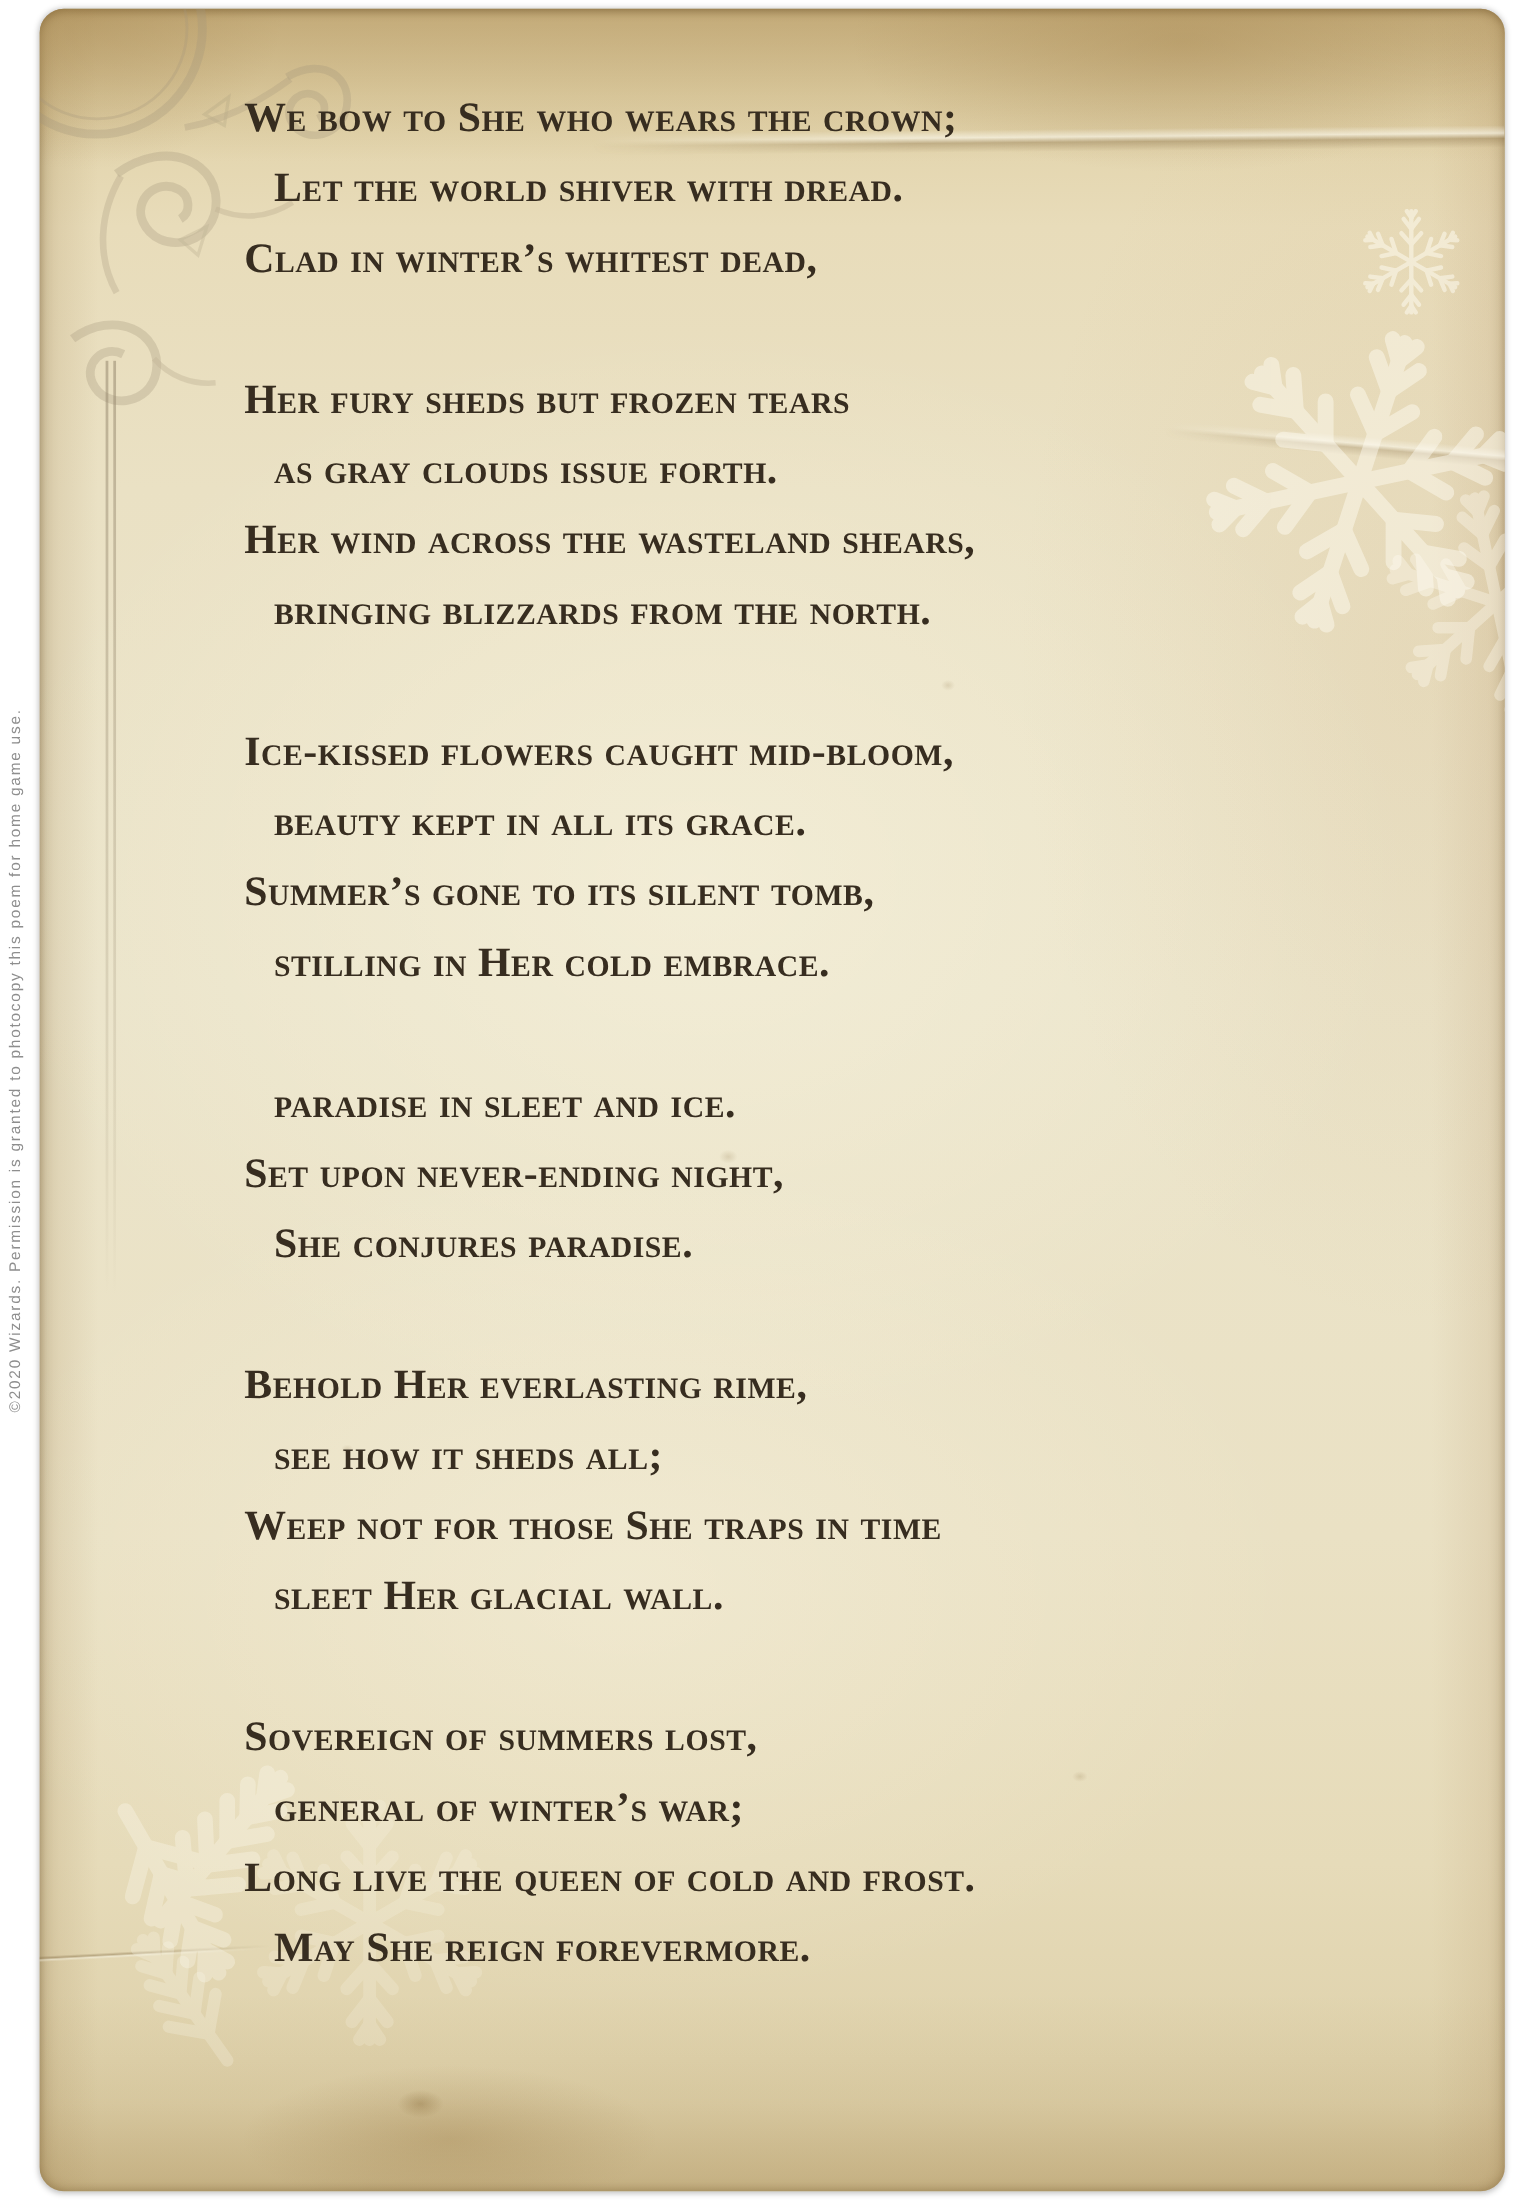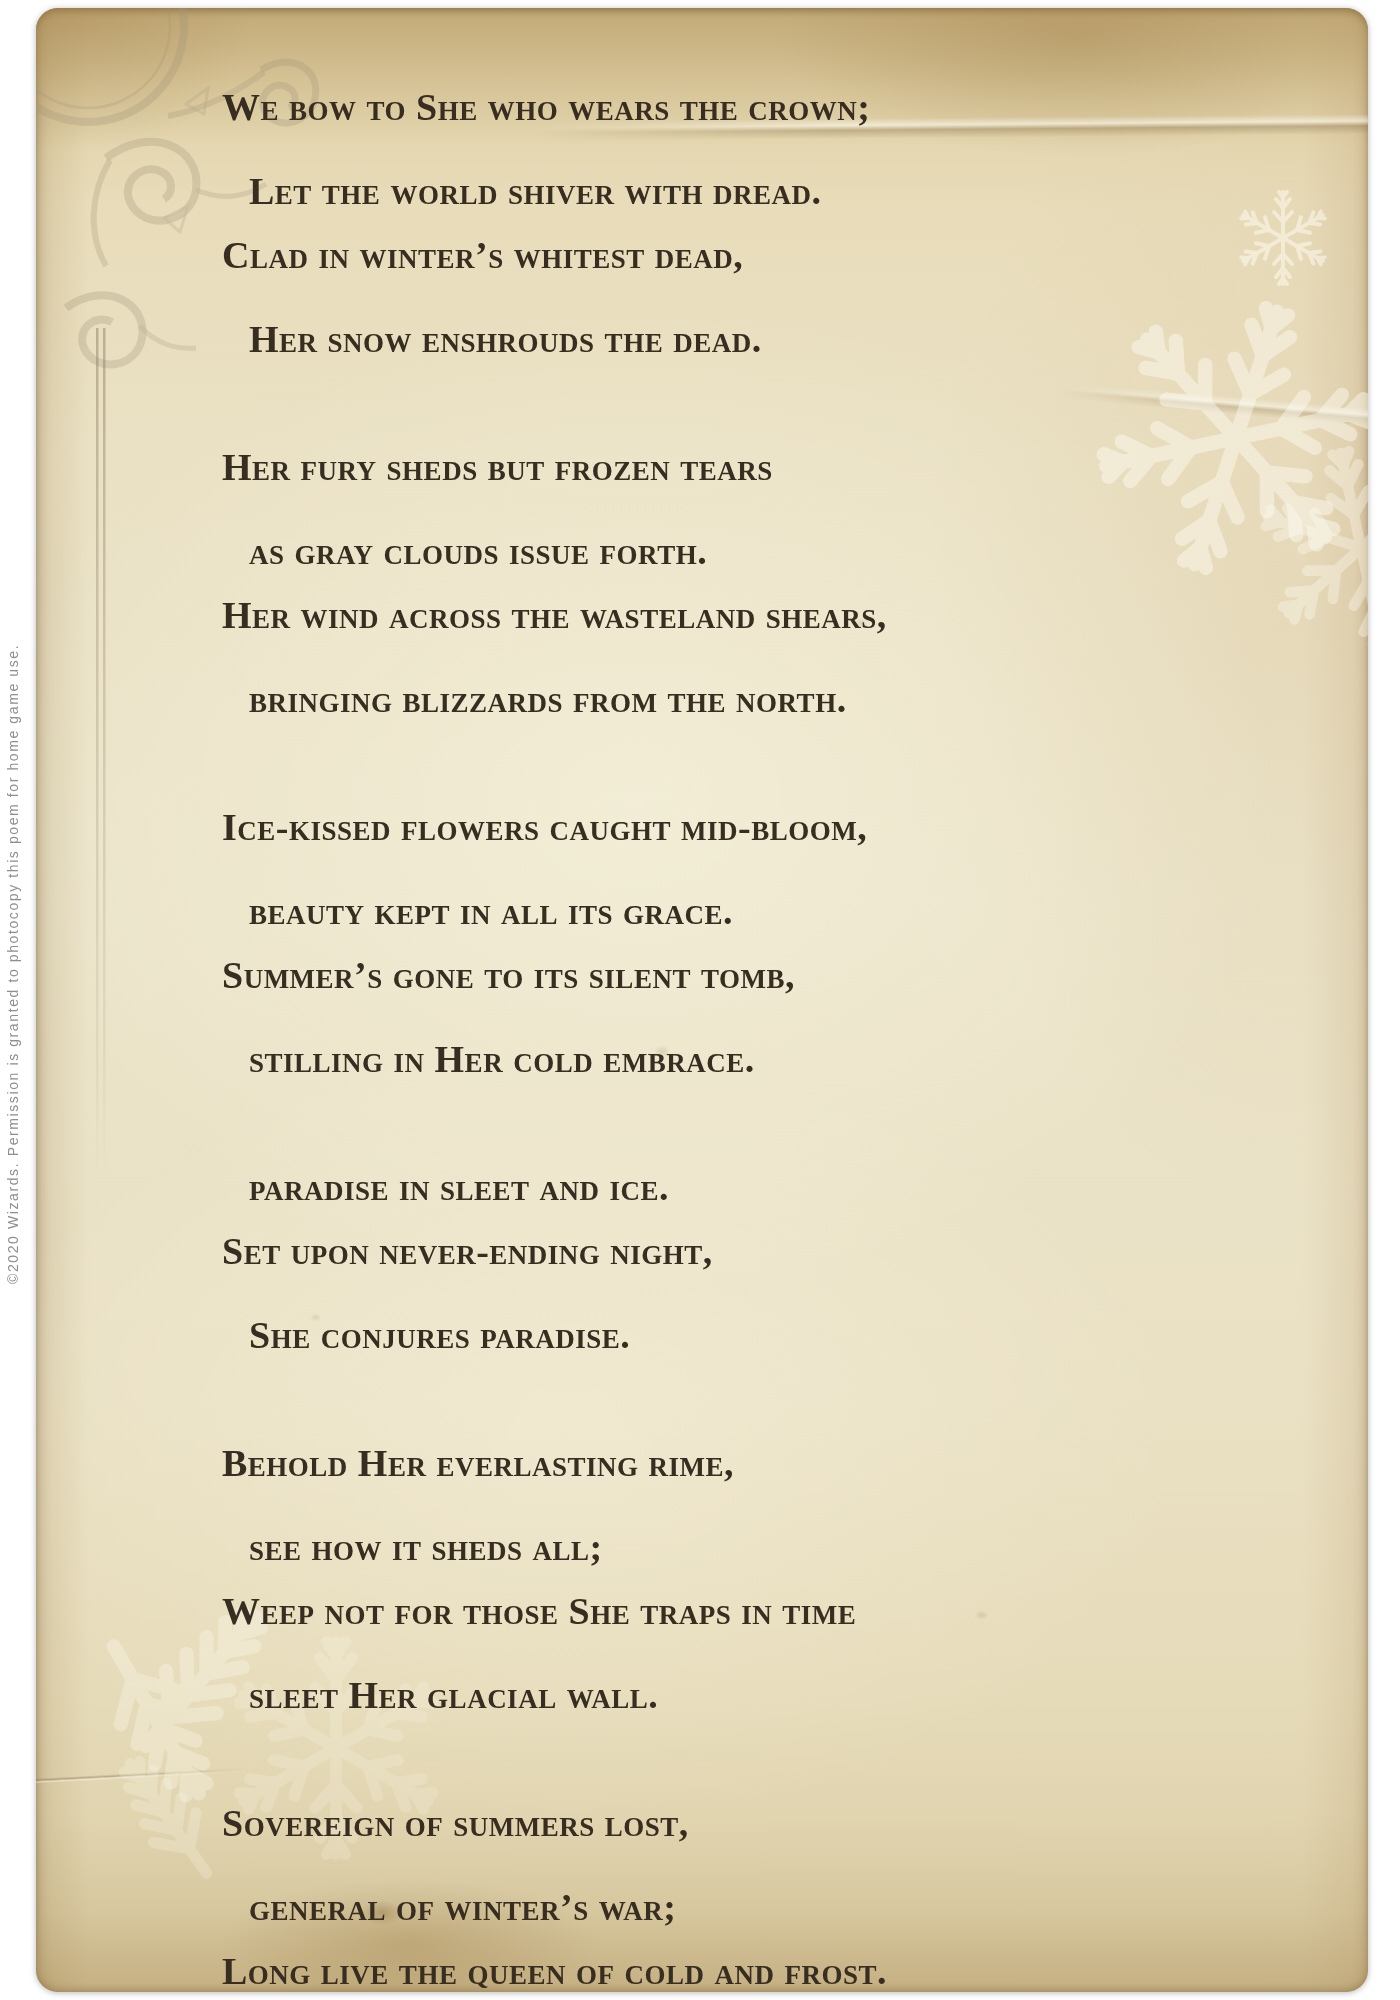--- a/index.html
+++ b/index.html
@@ -69,21 +69,21 @@
   
   .flake{position:absolute;pointer-events:none;color:#fffdf4;}
   
   .poem{
     position:absolute;left:186px;top:67px;width:1120px;
     font-size:38px;line-height:64px;font-variant:small-caps;
     color:#372d20;letter-spacing:.5px;font-weight:bold;
   }
   .stanza{margin:0 0 64px 0;}
   .line{white-space:nowrap;}
-  .line.indent{padding-left:27px;margin-top:20px;}
+  .line.indent{padding-left:27px;}
   
   .copyright{
     position:absolute;left:5px;top:1284px;transform:rotate(-90deg);
     transform-origin:0 0;white-space:nowrap;
     font-family:"Liberation Sans", sans-serif;font-size:14px;
     letter-spacing:1.6px;color:#8e8e8e;
   }
 </style>
 </head>
 <body>
@@ -175,21 +175,20 @@
   </svg>
   <svg class="flake" style="left:180px;top:1620px;opacity:.18" width="240" height="240" viewBox="-52 -52 104 104">
     <use href="#flake6" stroke-width="5"></use>
   </svg>
 
   <div class="poem">
     <div class="stanza">
       <div class="line">We bow to She who wears the crown;</div>
       <div class="line indent">Let the world shiver with dread.</div>
       <div class="line">Clad in winter’s whitest dead,</div>
-      <div class="line indent">Her snow enshrouds the dead.</div>
     </div>
     <div class="stanza">
       <div class="line">Her fury sheds but frozen tears</div>
       <div class="line indent">as gray clouds issue forth.</div>
       <div class="line">Her wind across the wasteland shears,</div>
       <div class="line indent">bringing blizzards from the north.</div>
     </div>
     <div class="stanza">
       <div class="line">Ice-kissed flowers caught mid-bloom,</div>
       <div class="line indent">beauty kept in all its grace.</div>

